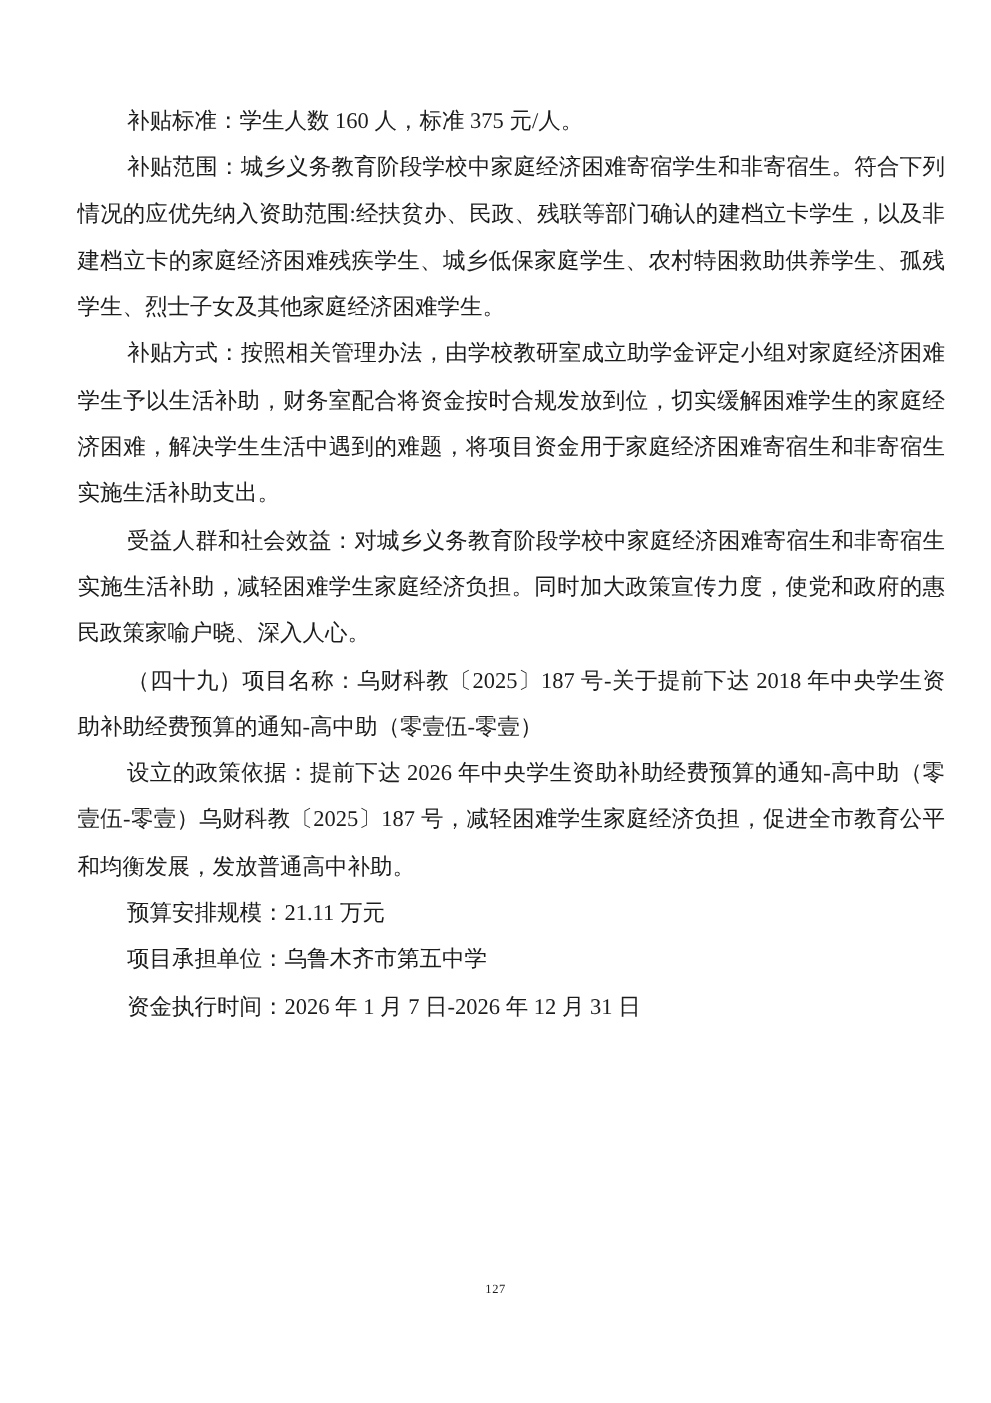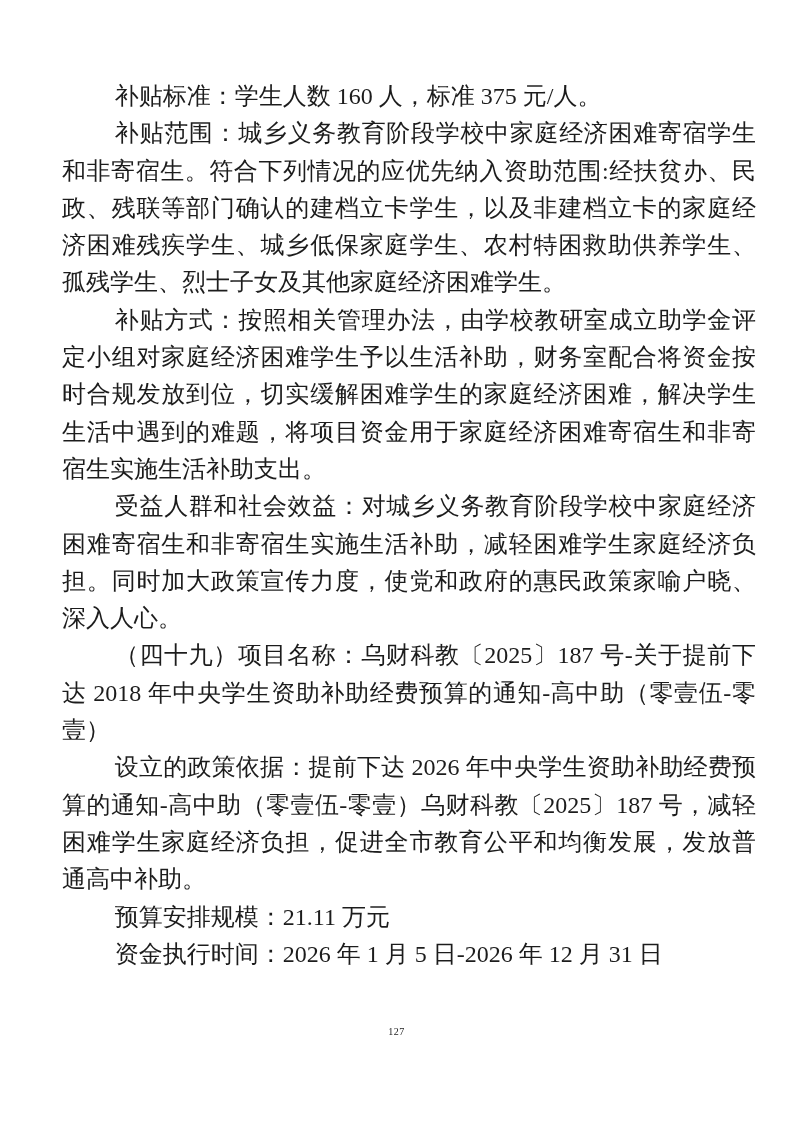--- a/index.html
+++ b/index.html
@@ -15,21 +15,21 @@
     color: var(--text-color, #1c1c1c);
     font-family: "Liberation Serif", "DejaVu Serif", serif;
     overflow: hidden;
   }
   .content {
     box-sizing: border-box;
     padding: 78px 37px 0 62px;
   }
   .para {
     margin: 0;
-    font-size: 24px;
+    font-size: 18px;
     line-height: 37.3px;
     text-align: justify;
     text-indent: 2.2em;
     word-break: break-all;
   }
   .page-number {
     position: absolute;
     top: 1026px;
     left: 0;
     width: 100%;
@@ -43,16 +43,17 @@
 
 <div class="page">
   <div class="content">
     <p class="para">补贴标准：学生人数 160 人，标准 375 元/人。</p>
     <p class="para">补贴范围：城乡义务教育阶段学校中家庭经济困难寄宿学生和非寄宿生。符合下列情况的应优先纳入资助范围:经扶贫办、民政、残联等部门确认的建档立卡学生，以及非建档立卡的家庭经济困难残疾学生、城乡低保家庭学生、农村特困救助供养学生、孤残学生、烈士子女及其他家庭经济困难学生。</p>
     <p class="para">补贴方式：按照相关管理办法，由学校教研室成立助学金评定小组对家庭经济困难学生予以生活补助，财务室配合将资金按时合规发放到位，切实缓解困难学生的家庭经济困难，解决学生生活中遇到的难题，将项目资金用于家庭经济困难寄宿生和非寄宿生实施生活补助支出。</p>
     <p class="para">受益人群和社会效益：对城乡义务教育阶段学校中家庭经济困难寄宿生和非寄宿生实施生活补助，减轻困难学生家庭经济负担。同时加大政策宣传力度，使党和政府的惠民政策家喻户晓、深入人心。</p>
     <p class="para">（四十九）项目名称：乌财科教〔2025〕187 号-关于提前下达 2018 年中央学生资助补助经费预算的通知-高中助（零壹伍-零壹）</p>
     <p class="para">设立的政策依据：提前下达 2026 年中央学生资助补助经费预算的通知-高中助（零壹伍-零壹）乌财科教〔2025〕187 号，减轻困难学生家庭经济负担，促进全市教育公平和均衡发展，发放普通高中补助。</p>
     <p class="para">预算安排规模：21.11 万元</p>
-    <p class="para">资金执行时间：2026 年 1 月 5 日-2026 年 12 月 31 日</p>
+    <p class="para">项目承担单位：乌鲁木齐市第五中学</p>
+    <p class="para">资金执行时间：2026 年 1 月 7 日-2026 年 12 月 31 日</p>
   </div>
   <div class="page-number">127</div>
 </div>
 
 </body></html>

